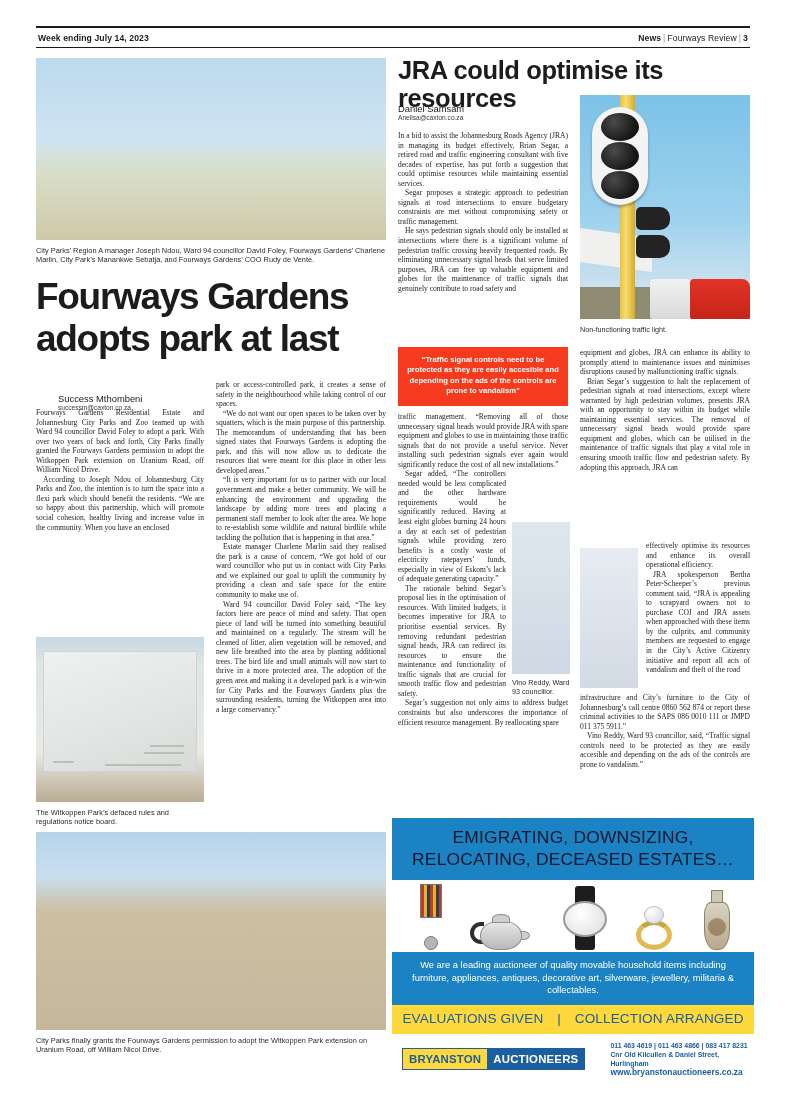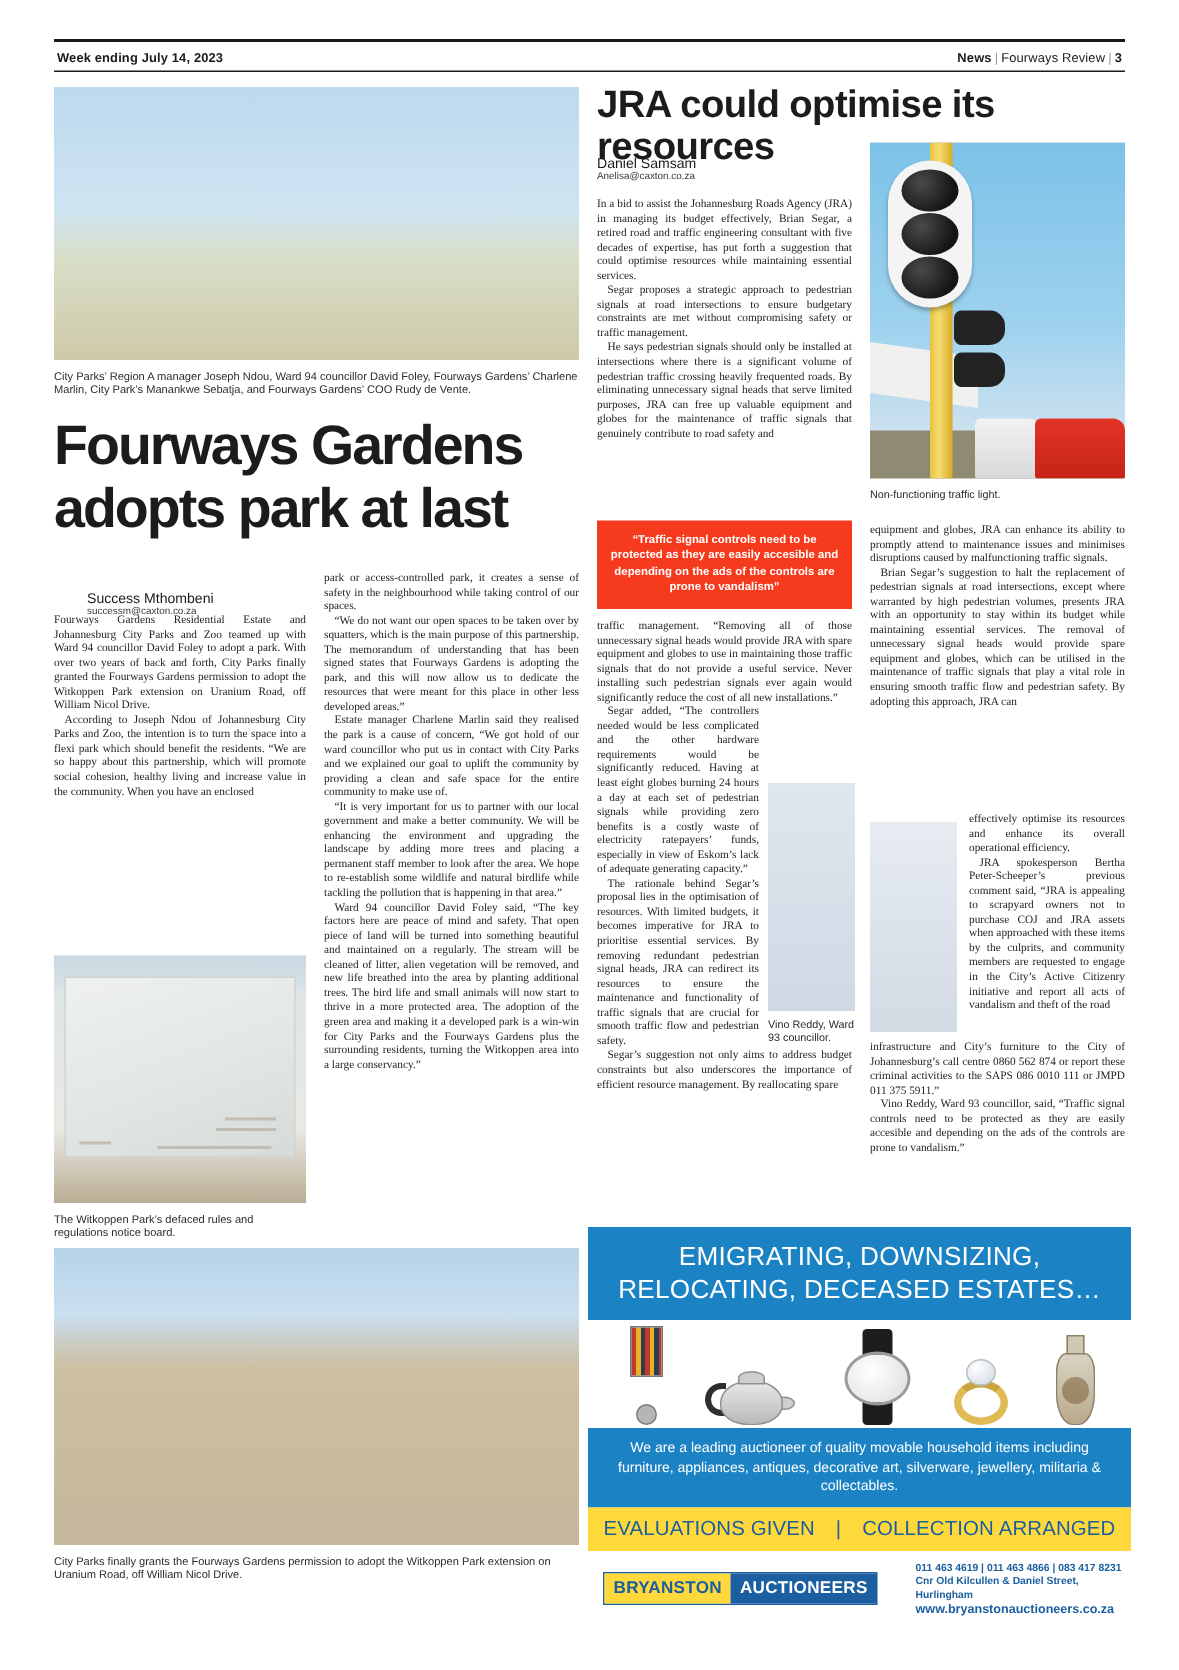--- a/index.html
+++ b/index.html
@@ -117,21 +117,21 @@
   #photo-reddy .sky { background: linear-gradient(#e7ecf2,#d2dae4); }
 
   .cap-small {
     position: absolute; font-family: "Liberation Sans", sans-serif;
     font-size: 7.2px; line-height: 9.2px; color: #2b2b2b;
   }
 
   
   .ad { position: absolute; left: 392px; top: 818px; width: 362px; height: 268px; background: #ffffff; }
   .ad-top {
-    background: #1b82c4; color: #ffffff; text-align: center;
+    background: #1b82c4; color: #0f172a; text-align: center;
     font-family: "Liberation Sans", sans-serif;
     font-size: 17.4px; line-height: 21.5px; letter-spacing: .2px;
     padding: 9px 6px 10px;
   }
   .ad-items { height: 72px; position: relative; background: #fff; }
   .ad-mid {
     background: #1b82c4; color: #fff; text-align: center;
     font-family: "Liberation Sans", sans-serif;
     font-size: 9.4px; line-height: 12.6px; padding: 7px 16px 8px;
   }
@@ -267,22 +267,22 @@
       <div class="scribble" style="left:66%;top:84%;width:26%;"></div>
       <div class="scribble" style="left:6%;top:92%;width:14%;"></div>
       <div class="scribble" style="left:40%;top:94%;width:50%;"></div>
     </div>
   </div>
   <div class="caption" style="position:absolute;left:36px;top:808px;width:168px;">The Witkoppen Park’s defaced rules and regulations notice board.</div>
 
   <div class="col-left2 body-col" style="top:380px;">
     <p class="noindent">park or access-controlled park, it creates a sense of safety in the neighbourhood while taking control of our spaces.</p>
     <p>“We do not want our open spaces to be taken over by squatters, which is the main purpose of this partnership. The memorandum of understanding that has been signed states that Fourways Gardens is adopting the park, and this will now allow us to dedicate the resources that were meant for this place in other less developed areas.”</p>
+    <p>“It is very important for us to partner with our local government and make a better community. We will be enhancing the environment and upgrading the landscape by adding more trees and placing a permanent staff member to look after the area. We hope to re-establish some wildlife and natural birdlife while tackling the pollution that is happening in that area.”</p>
     <p>Estate manager Charlene Marlin said they realised the park is a cause of concern, “We got hold of our ward councillor who put us in contact with City Parks and we explained our goal to uplift the community by providing a clean and safe space for the entire community to make use of.</p>
-    <p>“It is very important for us to partner with our local government and make a better community. We will be enhancing the environment and upgrading the landscape by adding more trees and placing a permanent staff member to look after the area. We hope to re-establish some wildlife and natural birdlife while tackling the pollution that is happening in that area.”</p>
     <p>Ward 94 councillor David Foley said, “The key factors here are peace of mind and safety. That open piece of land will be turned into something beautiful and maintained on a regularly. The stream will be cleaned of litter, alien vegetation will be removed, and new life breathed into the area by planting additional trees. The bird life and small animals will now start to thrive in a more protected area. The adoption of the green area and making it a developed park is a win-win for City Parks and the Fourways Gardens plus the surrounding residents, turning the Witkoppen area into a large conservancy.”</p>
   </div>
 
   <div class="photo" id="photo-road">
     <div class="sky"></div>
     <svg width="350" height="198" viewBox="0 0 350 198">
       <rect x="0" y="0" width="350" height="58" fill="#add2ea"></rect>
       <rect x="0" y="52" width="350" height="16" fill="#b9bfa7"></rect>
       <g fill="#8aa07c" opacity=".8">
         <ellipse cx="28" cy="54" rx="22" ry="12"></ellipse>

